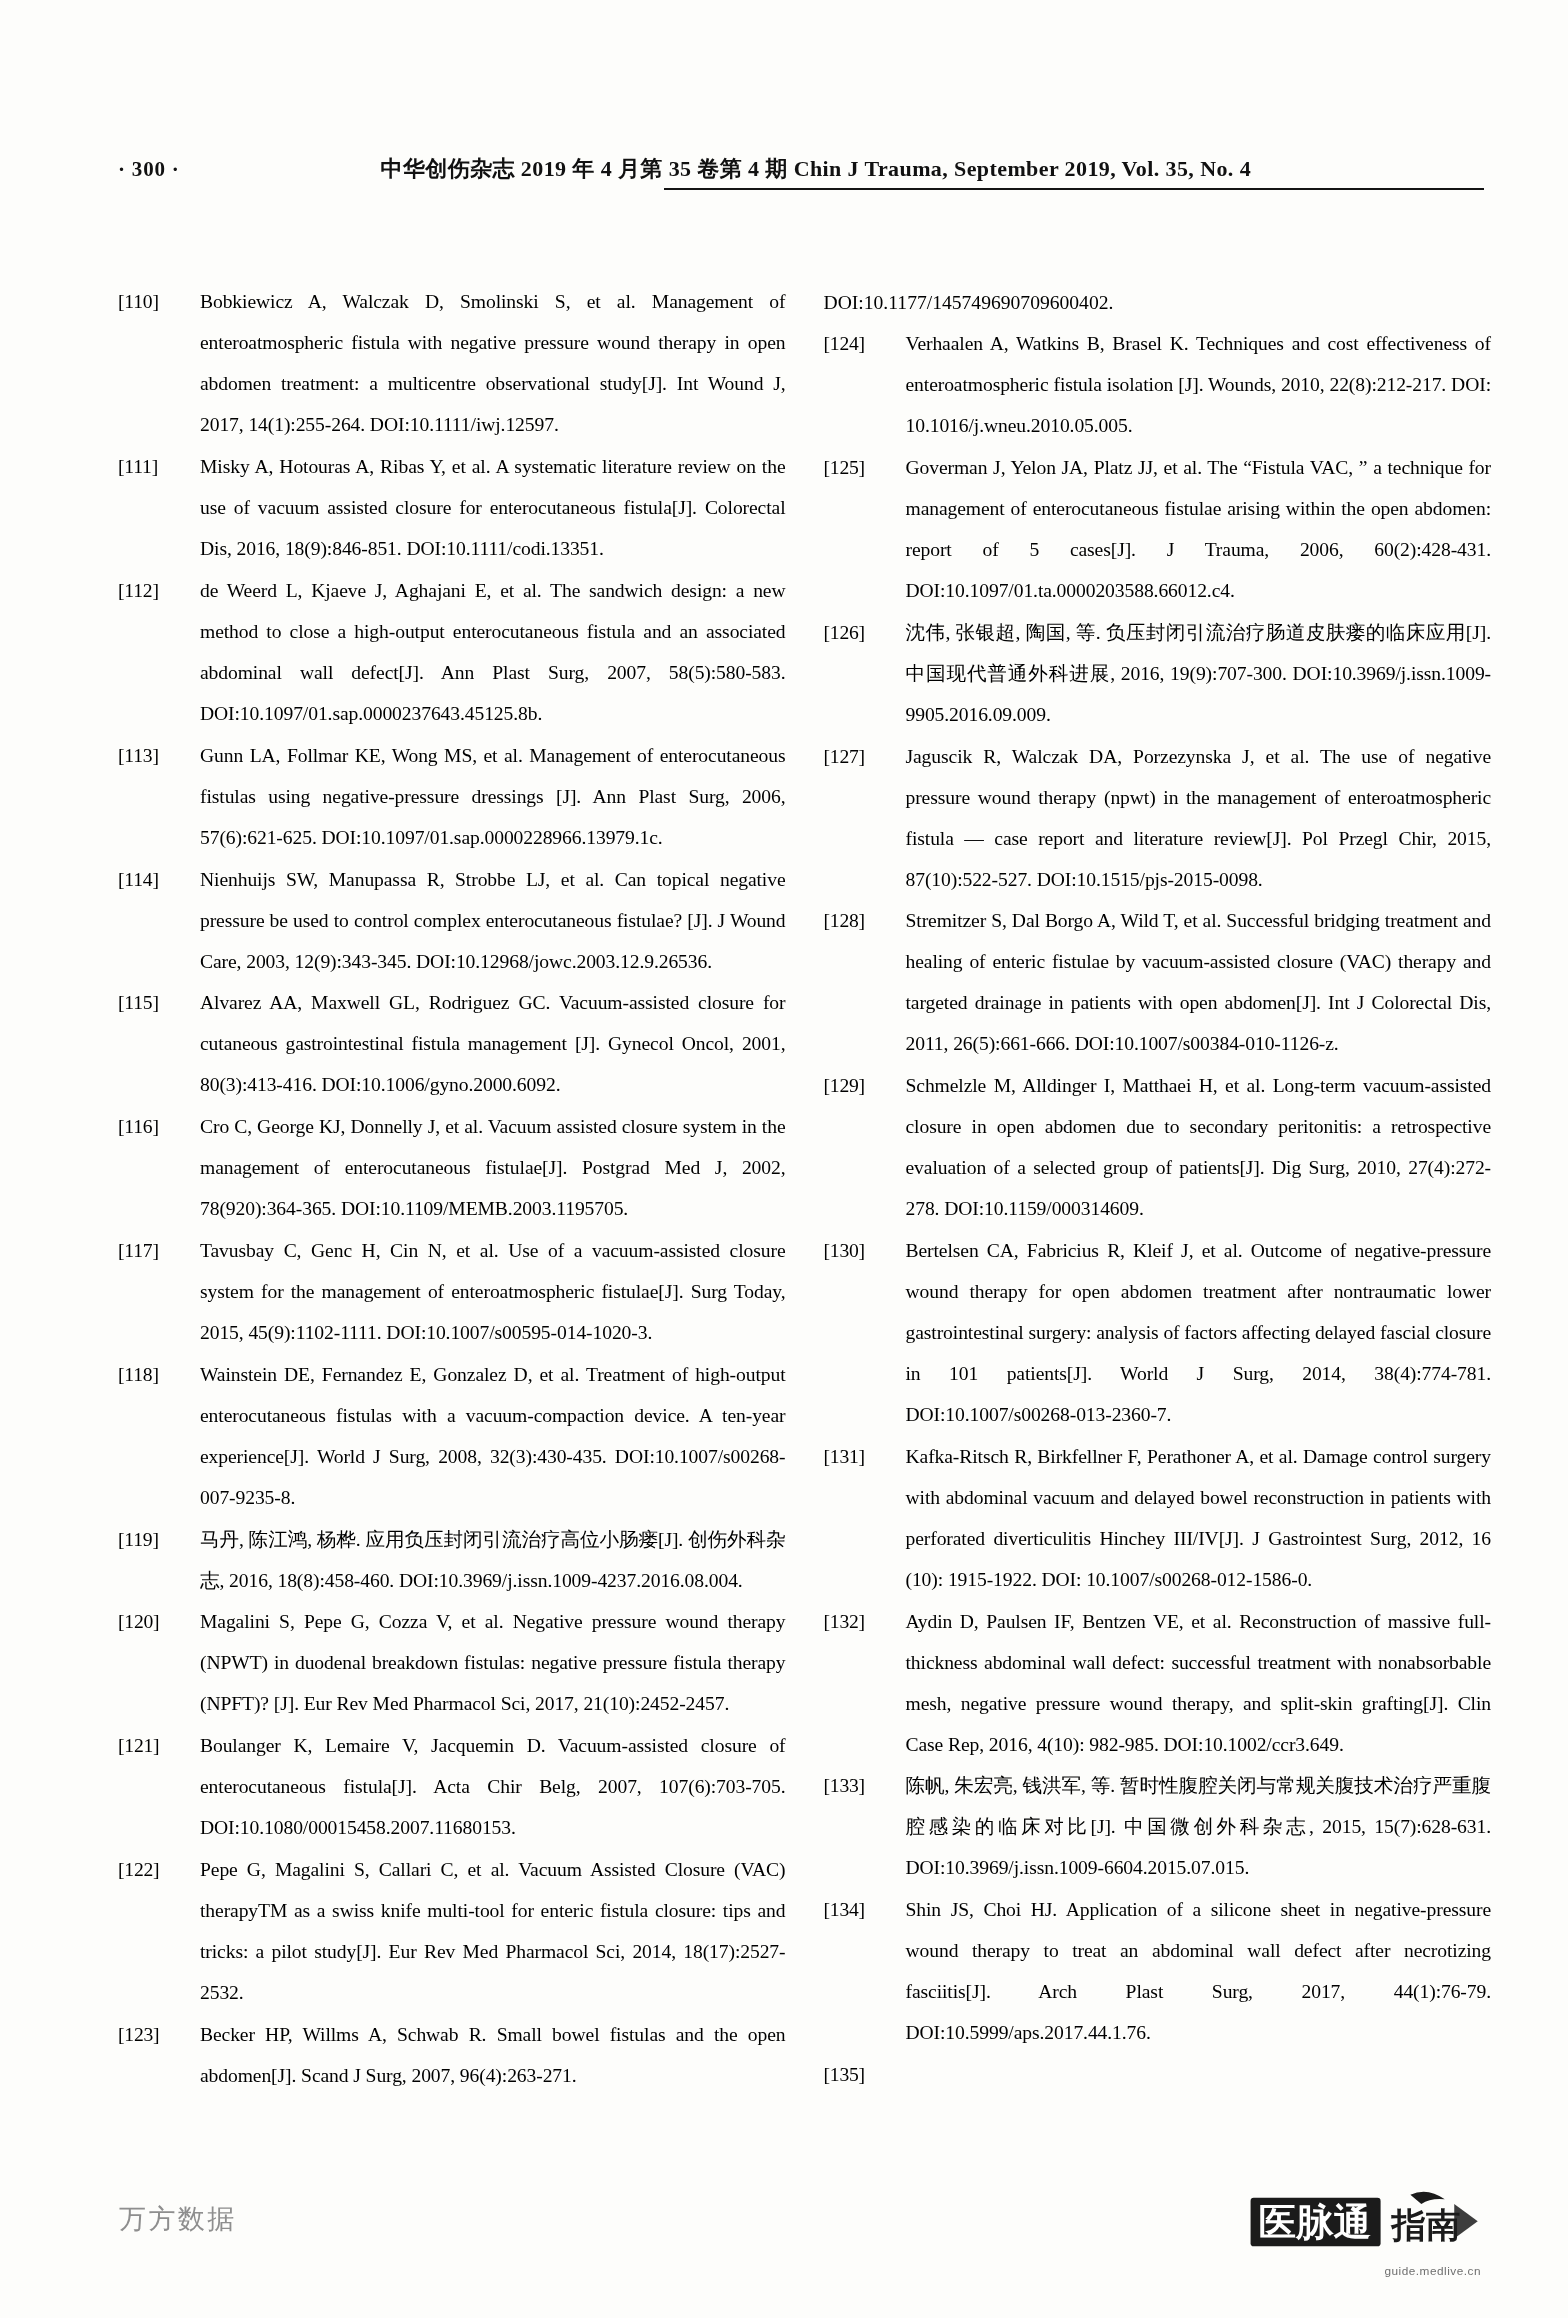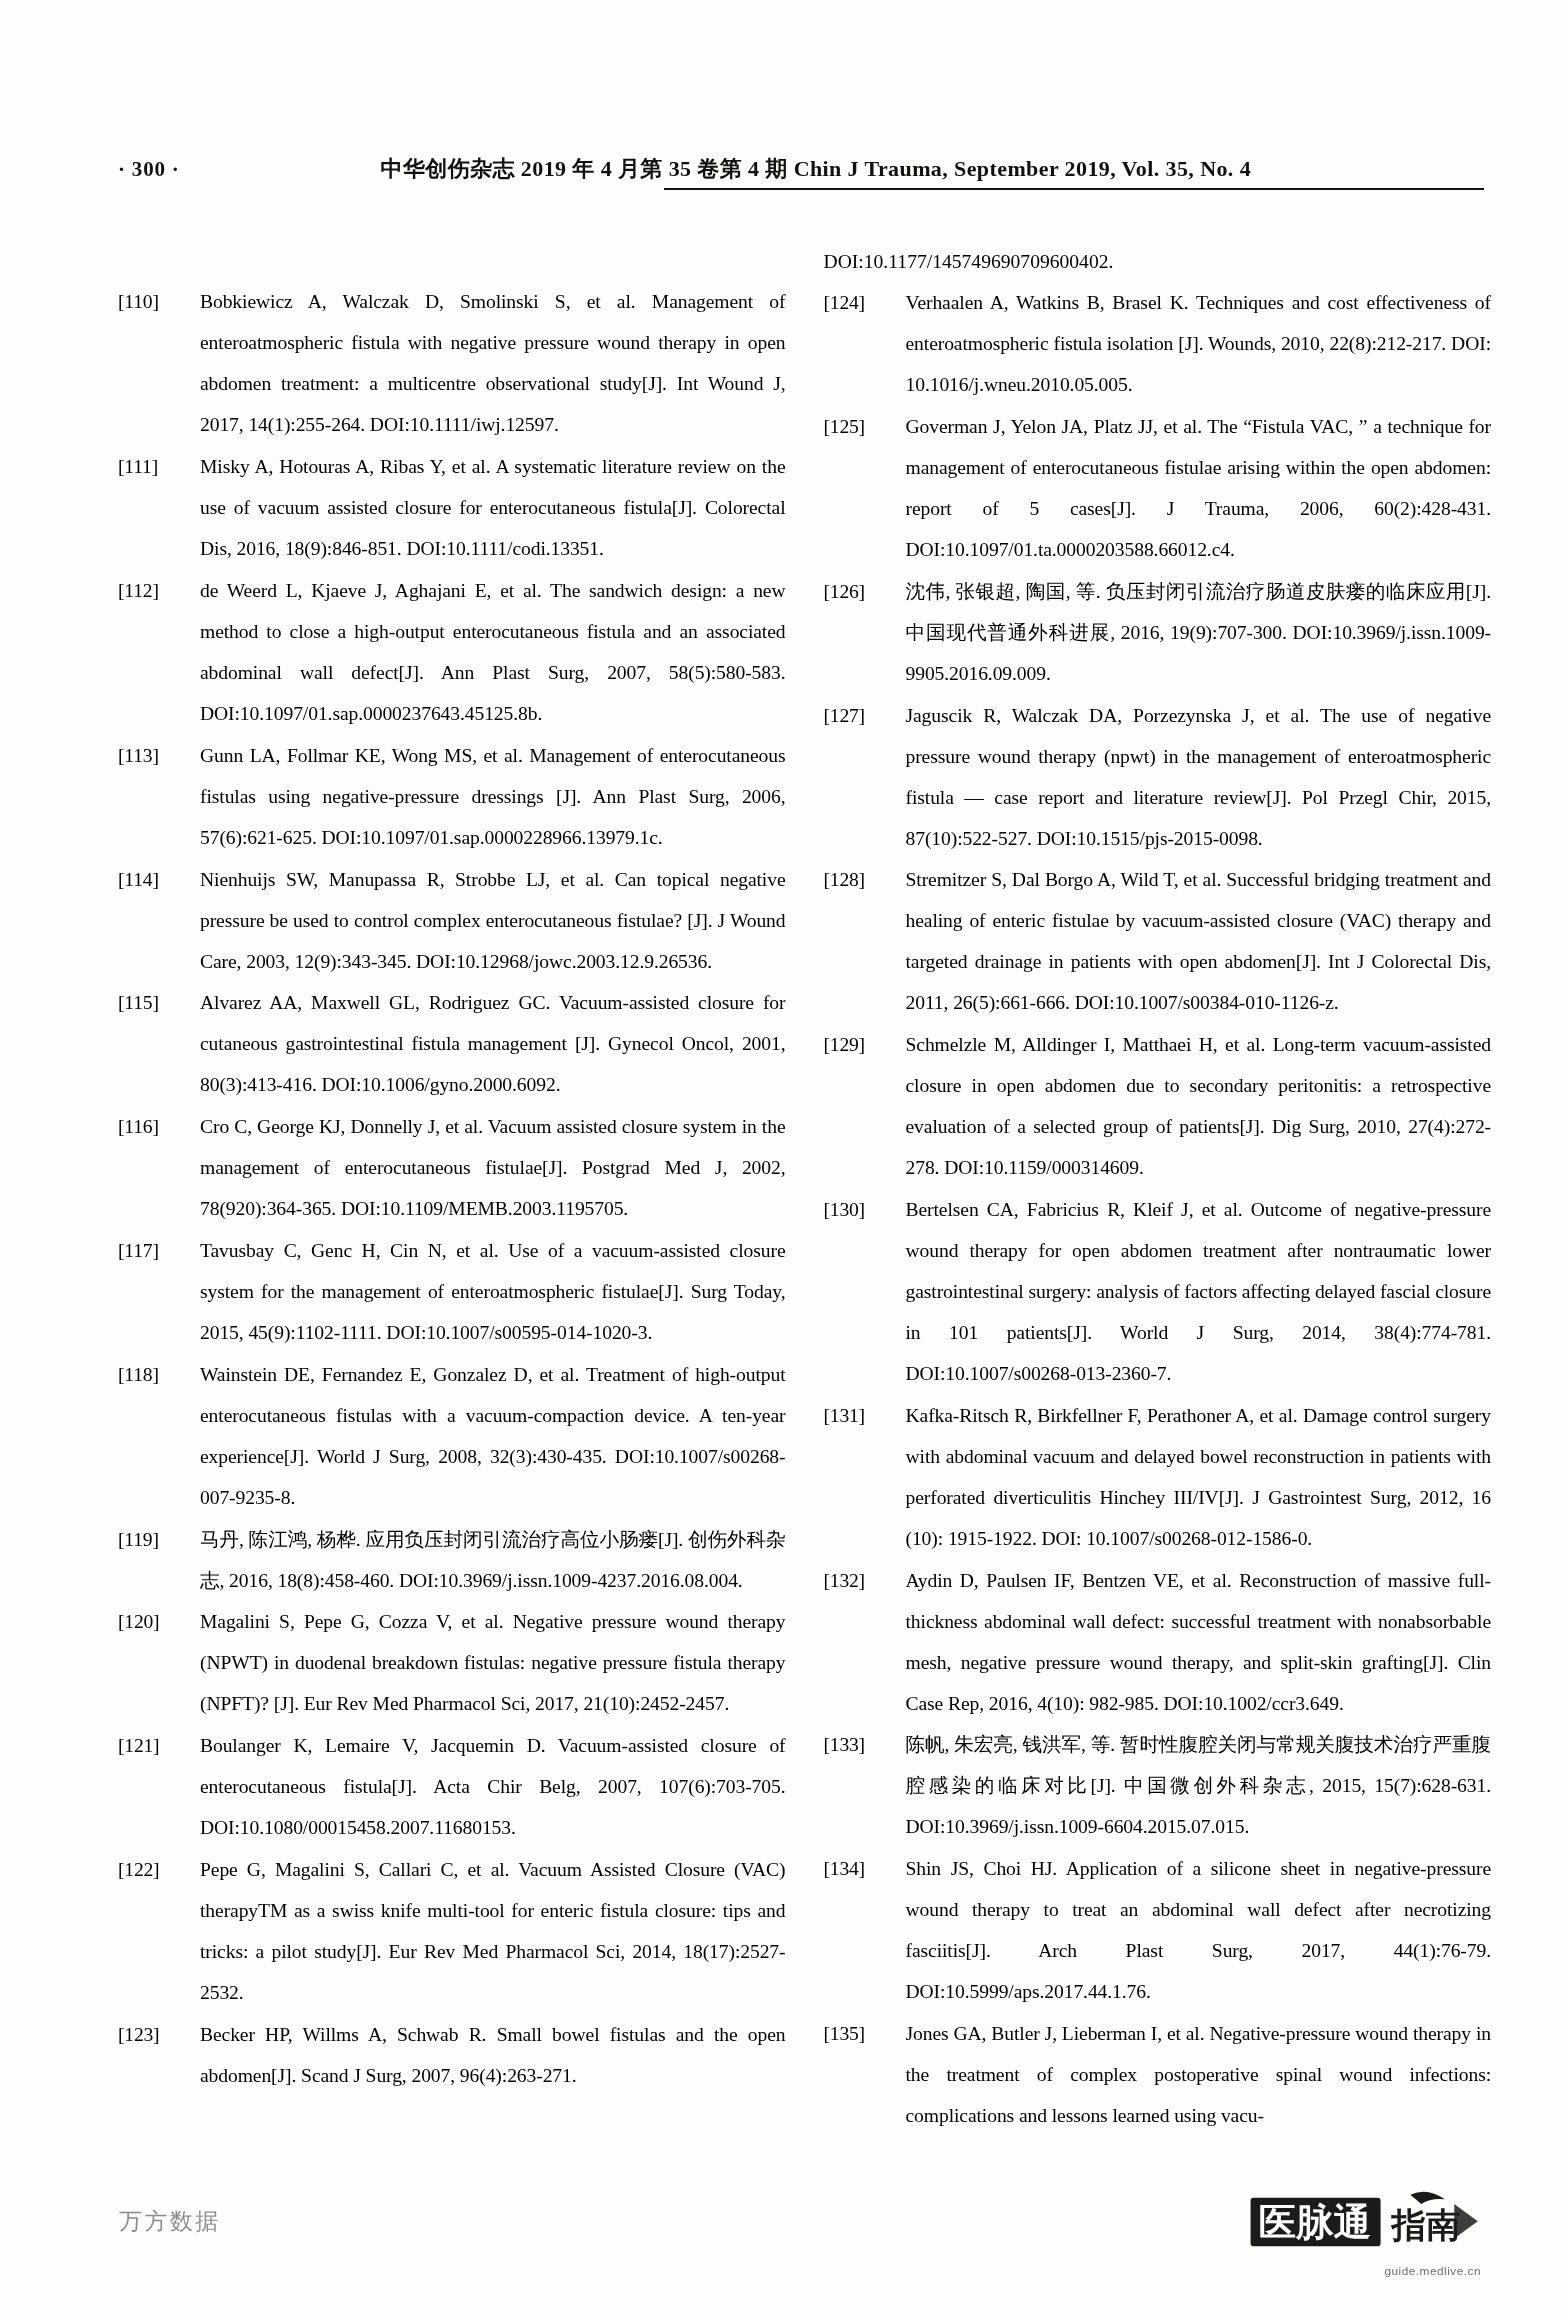--- a/index.html
+++ b/index.html
@@ -103,21 +103,21 @@
     font-size: 19.6px;
     line-height: 41px;
     text-align: justify;
   }
 
   
   .wanfang {
     position: absolute;
     left: 119px;
     bottom: 82px;
-    font-size: 23px;
+    font-size: 27px;
     color: #8e8e8e;
     letter-spacing: 2.4px;
     font-family: "Liberation Serif", "DejaVu Serif", serif;
   }
   .logo {
     position: absolute;
     right: 85px;
     bottom: 52px;
     width: 235px;
     height: 82px;
@@ -248,21 +248,20 @@
       <div class="ref">
         <span class="ref-num">[133]</span>
         <span class="ref-body cjk">陈帆, 朱宏亮, 钱洪军, 等. 暂时性腹腔关闭与常规关腹技术治疗严重腹腔感染的临床对比[J]. 中国微创外科杂志, 2015, 15(7):628-631. DOI:10.3969/j.issn.1009-6604.2015.07.015.</span>
       </div>
       <div class="ref">
         <span class="ref-num">[134]</span>
         <span class="ref-body">Shin JS, Choi HJ. Application of a silicone sheet in negative-pressure wound therapy to treat an abdominal wall defect after necrotizing fasciitis[J]. Arch Plast Surg, 2017, 44(1):76-79. DOI:10.5999/aps.2017.44.1.76.</span>
       </div>
       <div class="ref">
         <span class="ref-num">[135]</span>
-        <span class="ref-body">Jones GA, Butler J, Lieberman I, et al. Negative-pressure wound therapy in the treatment of complex postoperative spinal wound infections: complications and lessons learned using vacu-</span>
       </div>
     </div>
   </div>
 
   <div class="wanfang">万方数据</div>
 
   <div class="logo">
     <svg width="235" height="82" viewBox="0 0 300 104" xmlns="http://www.w3.org/2000/svg" aria-hidden="true">
       <rect x="2" y="16" width="166" height="62" rx="4" fill="#1b1b1b"></rect>
       <text x="12" y="64" font-family="Liberation Serif, serif" font-size="48" font-weight="700" fill="#ffffff">医脉通</text>

